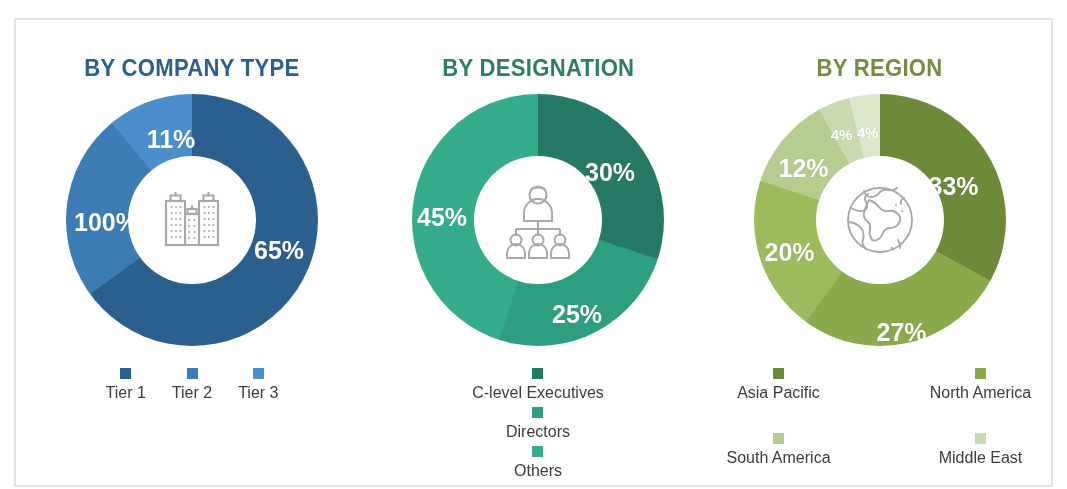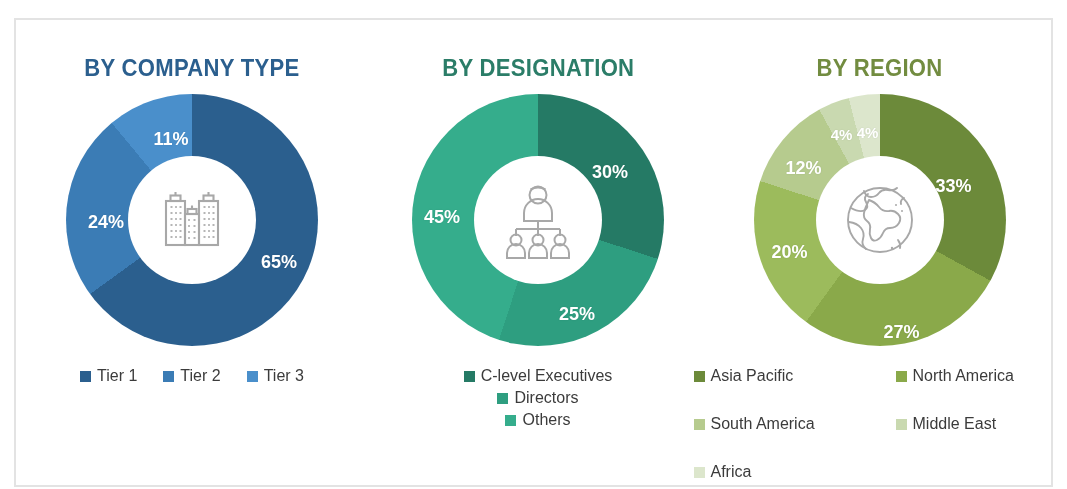--- a/index.html
+++ b/index.html
@@ -81,21 +81,21 @@
     transform: translate(-50%, -50%);
     display: flex;
     align-items: center;
     justify-content: center;
   }
   .hole-icon svg { display: block; }
 
   .slice-label {
     position: absolute;
     color: #ffffff;
-    font-size: 18px;
+    font-size: 25px;
     font-weight: bold;
     line-height: 1;
     white-space: nowrap;
     transform: translate(-50%, -50%);
     text-shadow: 0 0 2px rgba(0,0,0,0.10);
   }
   .slice-label.sm { font-size: 15px; }
 
   .legend {
     margin-top: 16px;
@@ -120,20 +120,21 @@
   .legend-grid-layout {
     display: grid;
     grid-template-columns: 170px 170px;
     row-gap: 10px;
     column-gap: 0px;
     justify-content: center;
     gap: 32px;
   }
   .legend-item {
     display: flex;
+    flex-direction: column;
     align-items: center;
     gap: 6px;
     font-size: 16px;
     color: #3b3b3b;
     white-space: nowrap;
   }
   .swatch {
     width: 11px;
     height: 11px;
     flex: 0 0 auto;
@@ -208,22 +209,22 @@
                 <line x1="35" y1="45" x2="37" y2="45"></line>
                   <line x1="40.5" y1="45" x2="42.5" y2="45"></line>
                 <line x1="35" y1="51" x2="37" y2="51"></line>
                   <line x1="40.5" y1="51" x2="42.5" y2="51"></line>
                 <line x1="35" y1="57" x2="37" y2="57"></line>
                   <line x1="40.5" y1="57" x2="42.5" y2="57"></line>
               </g>
             </svg>
           </span>
         </div>
-        <span class="slice-label" style="left:213px;top:168px;">65%</span>
-        <span class="slice-label" style="left:40px;top:128px;">24%</span>
+        <span class="slice-label" style="left:213px;top:156px;">65%</span>
+        <span class="slice-label" style="left:40px;top:128px;">100%</span>
         <span class="slice-label" style="left:105px;top:45px;">11%</span>
       </div>
 
       <div class="legend legend-row-layout" style="margin-top:22px;">
         <div class="legend-item">
           <span class="swatch" style="background:#2b5f8e;"></span>
           <span class="legend-label">Tier 1</span>
         </div>
         <div class="legend-item">
           <span class="swatch" style="background:#3b7cb5;"></span>

